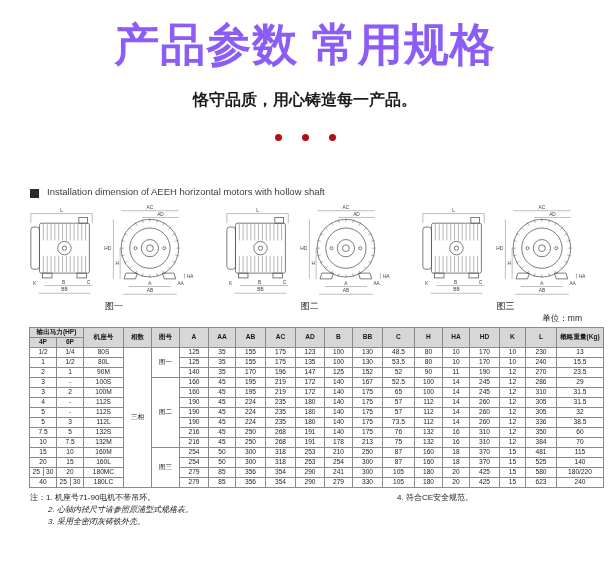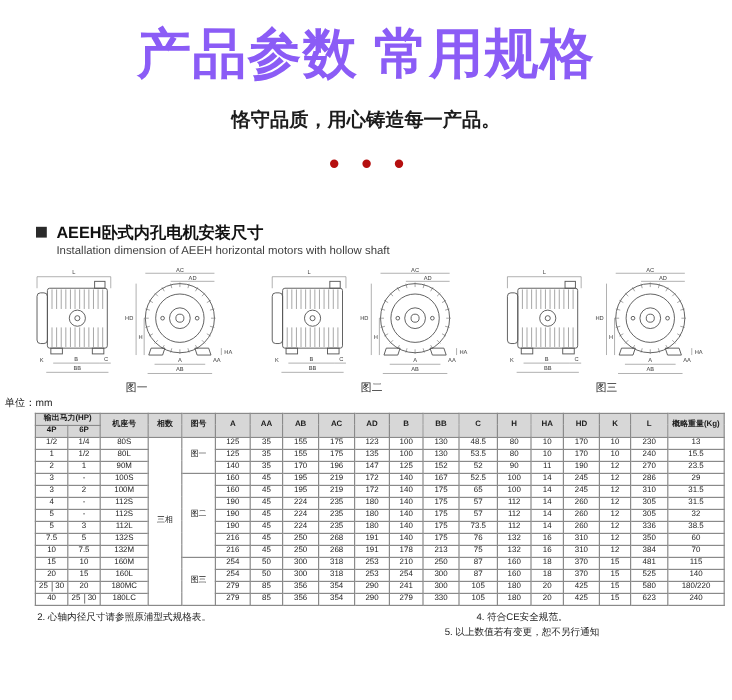--- a/index.html
+++ b/index.html
@@ -27,55 +27,54 @@
     background:var(--accent);margin:0 10px;
   }
   .section-head{display:flex;margin:40px 0 0 30px;align-items:flex-start;}
   .bullet-square{width:9px;height:9px;background:#2a2a2a;margin:4px 8px 0 0;flex:none;}
   .sec-title-cn{font-size:13.5px;font-weight:800;color:#111;}
   .sec-title-en{font-size:9.5px;color:#3c3c3c;margin-top:1px;}
   .figures{display:flex;margin:6px 6px 0 16px;}
   .figure{width:33.3%;text-align:center;}
   .figure svg{display:block;width:100%;height:96px;}
   .fig-caption{font-size:9px;color:#222;margin-top:0px;}
-  .unit-label{text-align:left;margin:0 28px 2px 4px;font-size:8.5px;color:#222;}
+  .unit-label{text-align:right;margin:0 28px 2px 4px;font-size:8.5px;color:#222;}
   table.spec{
     margin:0 0 0 29px;width:553px;border-collapse:collapse;table-layout:fixed;
     font-size:6.6px;color:#1b1b1b;
   }
   table.spec th,table.spec td{
     border:1px solid var(--line);text-align:center;vertical-align:middle;
     padding:0;height:10px;line-height:1.15;overflow:hidden;
   }
   table.spec th{background:var(--hdr-bg);font-weight:700;font-size:6.6px;}
   table.spec td.split{padding:0;}
   table.spec td.split .halves{display:flex;width:100%;height:100%;align-items:center;}
   table.spec td.split .halves span{flex:1;}
   table.spec td.split .halves span + span{border-left:1px solid var(--line);}
   .notes{
     display:flex;margin:4px 0 0 30px;font-size:8px;color:#222;line-height:1.5;
   }
   .notes .col-left{width:265px;}
   .notes .col-right{width:280px;text-align:center;}
   .notes .note-line{white-space:nowrap;}
-  .notes .indent{margin-left:1px;}
+  .notes .indent{margin-left:18px;font-style:italic;}
 </style>
 </head>
 <body>
 
 <h1 class="page-title">产品参数 常用规格</h1>
 <p class="subtitle">恪守品质，用心铸造每一产品。</p>
 <div class="dots">
   <span></span><span></span><span></span>
 </div>
 
 <div class="section-head">
   <span class="bullet-square"></span>
   <div>
-    <div class="sec-title-cn">AEEH卧式内孔电机安装尺寸</div>
     <div class="sec-title-en">Installation dimension of AEEH horizontal motors with hollow shaft</div>
   </div>
 </div>
 
 <div class="figures" id="figures">
     <div class="figure">
      <svg viewBox="0 0 185 100" xmlns="http://www.w3.org/2000/svg">
     <g fill="none" stroke="#555" stroke-width="0.8">
       <rect x="6" y="24" width="9" height="44" rx="3"></rect>
       <rect x="15" y="20" width="52" height="52" rx="2"></rect>
@@ -691,19 +690,20 @@
         <td>425</td>
         <td>15</td>
         <td>623</td>
         <td>240</td>
       </tr>
     </tbody>
   </table>
 
 <div class="notes">
   <div class="col-left" id="notes-left">
+      <div class="note-line ">注：1. 机座号71-90电机不带吊环。</div>
       <div class="note-line indent">2. 心轴内径尺寸请参照原浦型式规格表。</div>
+      <div class="note-line indent">3. 采用全密闭灰铸铁外壳。</div>
     </div>
   <div class="col-right" id="notes-right">
       <div class="note-line">4. 符合CE安全规范。</div>
-      <div class="note-line">5. 以上数值若有变更，恕不另行通知</div>
     </div>
 </div>
 
 </body></html>

